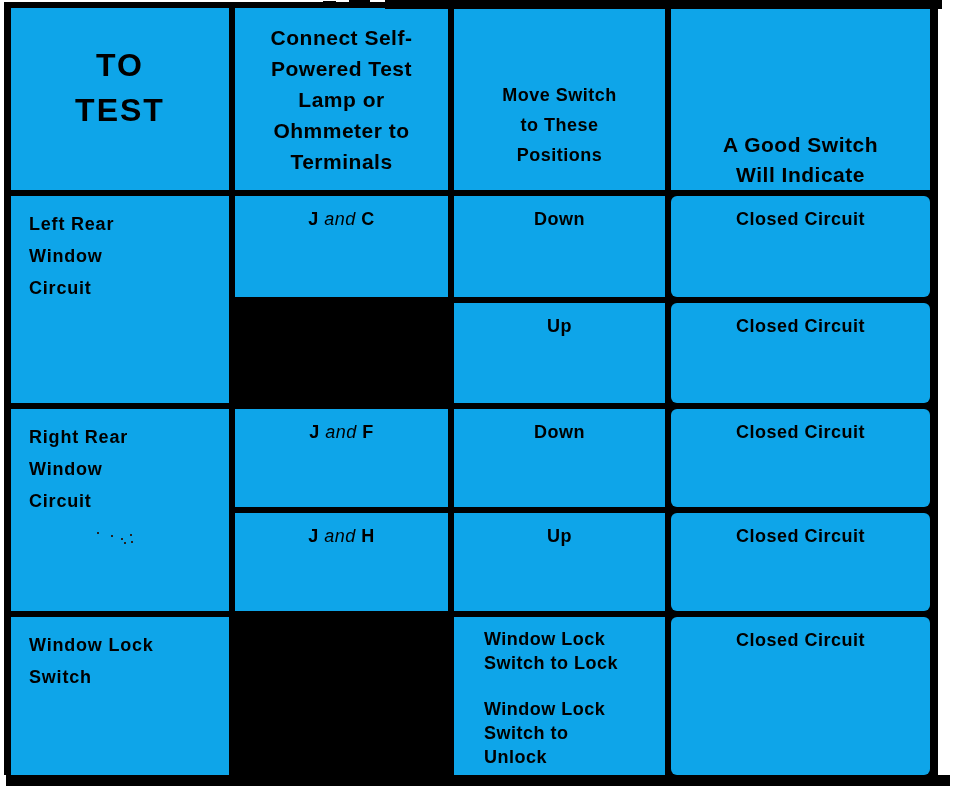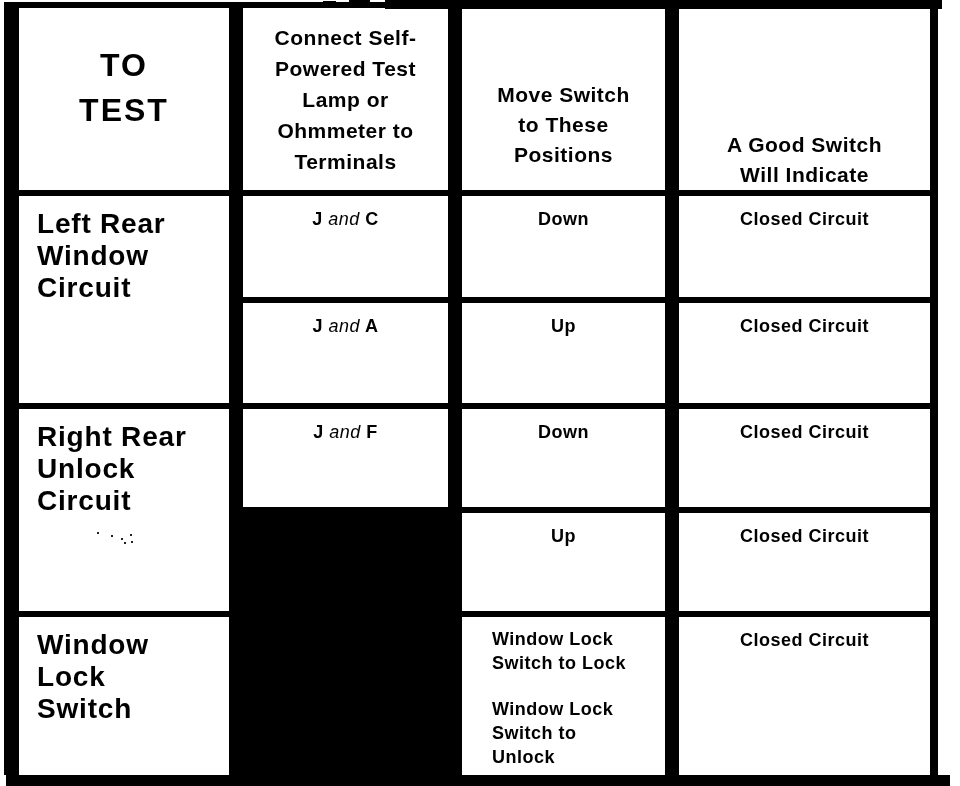--- a/index.html
+++ b/index.html
@@ -13,39 +13,39 @@
   
   .grid{
     position:absolute;left:4px;top:2px;
     display:grid;
     grid-template-columns:218px 213px 211px 259px;
     grid-template-rows:182px 101px 100px 98px 98px 158px;
     gap:6px;
     padding:6px 8px 0 7px;
     background:#000;
   }
-  .cell{background:#ffffff;font-weight:bold;letter-spacing:.5px;margin-left:8px;}
+  .cell{background:#0ea5e9;font-weight:bold;letter-spacing:.5px;}
 
   
   .hd{display:flex;justify-content:center;text-align:center;white-space:pre-line;}
   .h1{grid-column:1;grid-row:1;align-items:center;font-size:32px;line-height:45px;letter-spacing:2px;padding-bottom:23px;}
   .h2{grid-column:2;grid-row:1;align-items:center;font-size:21px;line-height:31px;}
-  .h3{grid-column:3;grid-row:1;align-items:flex-end;font-size:21px;line-height:30px;padding-bottom:20px;box-sizing:border-box;}
+  .h3{grid-column:3;grid-row:1;align-items:flex-end;font-size:18px;line-height:30px;padding-bottom:20px;box-sizing:border-box;}
   .h4{grid-column:4;grid-row:1;align-items:flex-end;font-size:21px;line-height:30px;box-sizing:border-box;}
 
   
-  .test{grid-column:1;font-size:28px;line-height:32px;padding:12px 8px 0 18px;white-space:pre-line;box-sizing:border-box;letter-spacing:.8px;}
+  .test{grid-column:1;font-size:18px;line-height:32px;padding:12px 8px 0 18px;white-space:pre-line;box-sizing:border-box;letter-spacing:.8px;}
   .t-r1{grid-row:2 / span 2;}
   .t-r2{grid-row:4 / span 2;}
   .t-r3{grid-row:6;}
 
   
   .dat{text-align:center;font-size:18px;padding-top:13px;box-sizing:border-box;}
   .conj{font-style:italic;font-weight:normal;}
-  .c2{grid-column:2;} .c3{grid-column:3;} .c4{grid-column:4;}
+  .c2{grid-column:2;} .c3{grid-column:3;} .c4{grid-column:4;border-radius:6px;}
   .r2{grid-row:2;} .r3{grid-row:3;} .r4{grid-row:4;} .r5{grid-row:5;} .r6{grid-row:6;}
 
   
   .poslist{text-align:left;padding:10px 8px 0 30px;font-size:18px;line-height:24px;}
   .poslist .para{white-space:pre-line;}
   .poslist .para + .para{margin-top:22px;}
   .reslist .res-line + .res-line{margin-top:47px;}
 
   
   .noise{position:absolute;background:#000;}
@@ -80,39 +80,39 @@
 Window
 Circuit</div>
     <div class="cell dat c2 r2">
       <span>J</span>
       <span class="conj">and</span>
       <span>C</span>
     </div>
     <div class="cell dat c3 r2">Down</div>
     <div class="cell dat c4 r2">Closed Circuit</div>
 
-    <div class="cell dat c2 r3">
-      <span>J</span>
-      <span class="conj">and</span>
-      <span>A</span>
-    </div>
     <div class="cell dat c3 r3">Up</div>
     <div class="cell dat c4 r3">Closed Circuit</div>
 
     <div class="cell test t-r2">Right Rear
-Unlock
+Window
 Circuit</div>
     <div class="cell dat c2 r4">
       <span>J</span>
       <span class="conj">and</span>
       <span>F</span>
     </div>
     <div class="cell dat c3 r4">Down</div>
     <div class="cell dat c4 r4">Closed Circuit</div>
 
+    <div class="cell dat c2 r5">
+      <span>J</span>
+      <span class="conj">and</span>
+      <span>H</span>
+    </div>
     <div class="cell dat c3 r5">Up</div>
     <div class="cell dat c4 r5">Closed Circuit</div>
 
     <div class="cell test t-r3">Window Lock
 Switch</div>
     <div class="cell dat c3 r6 poslist">
       <div class="para">Window Lock
 Switch to Lock</div>
       <div class="para">Window Lock
 Switch to

